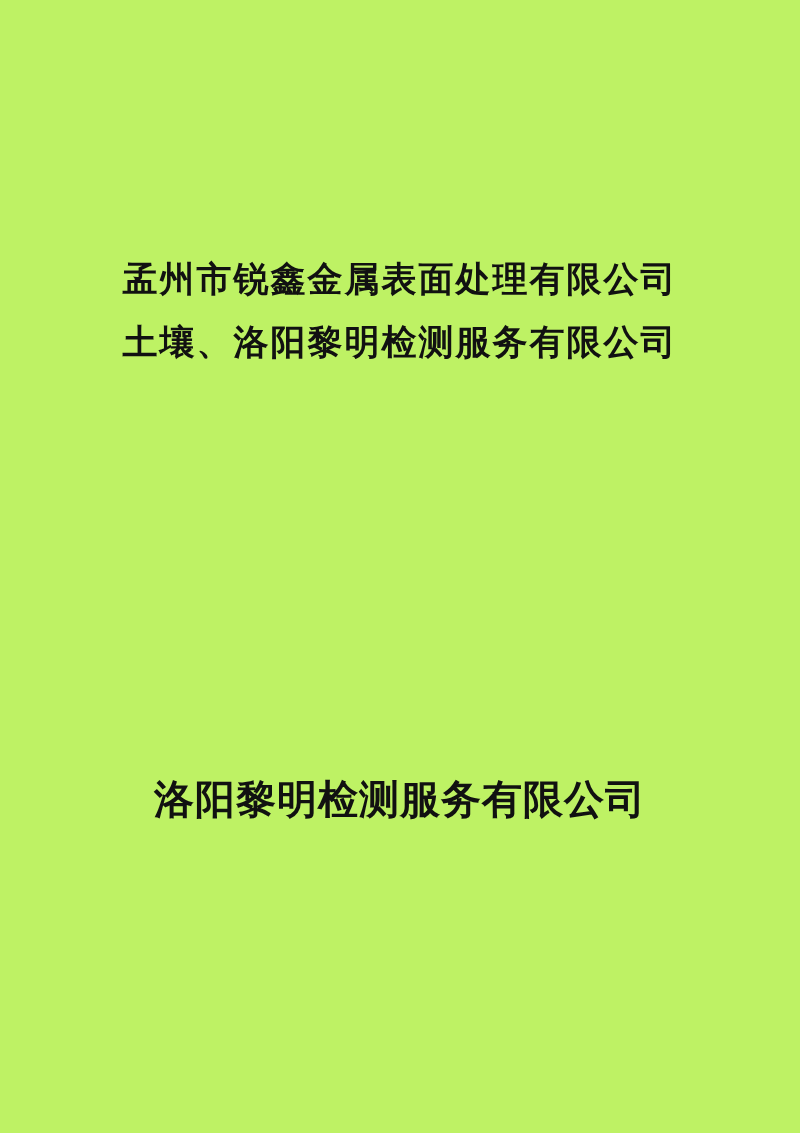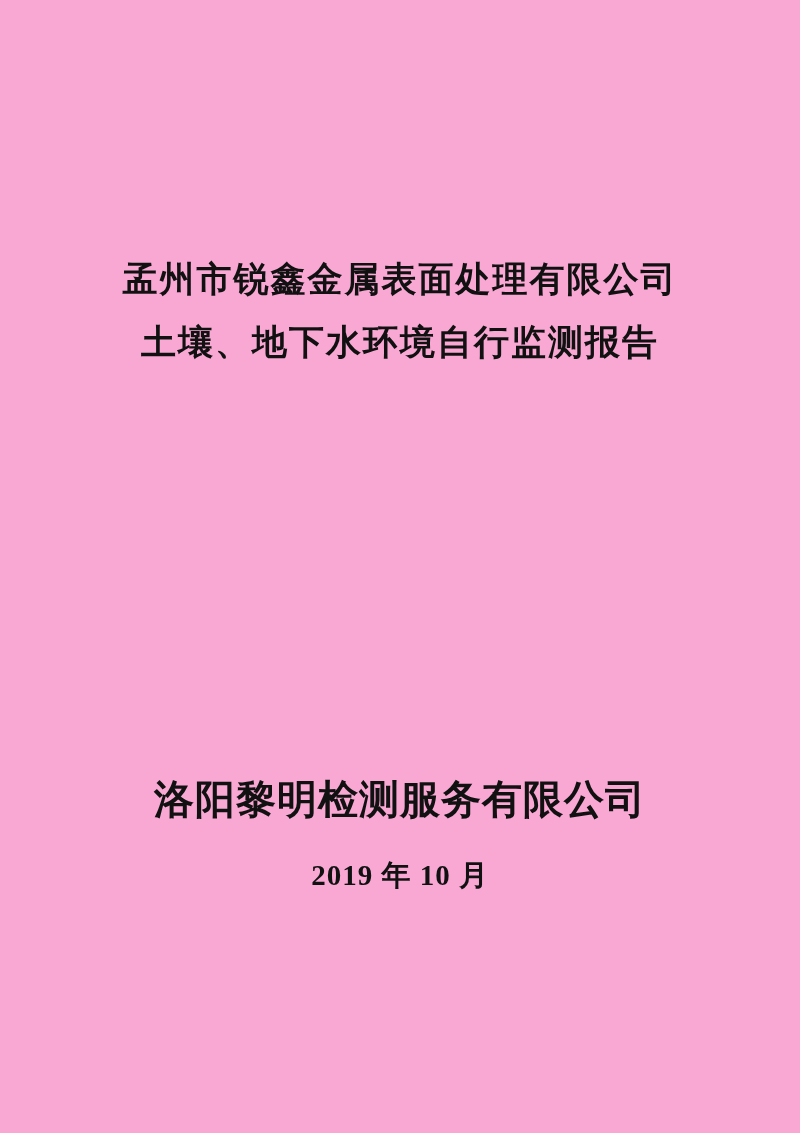--- a/index.html
+++ b/index.html
@@ -4,21 +4,21 @@
 <style>
   html, body {
     margin: 0;
     padding: 0;
     background: #ffffff;
   }
   .page {
     position: relative;
     width: 800px;
     height: 1133px;
-    background: #f9a8d4;
+    background: #bef264;
     overflow: hidden;
     font-family: "Liberation Sans", sans-serif;
     color: #111111;
   }
   .title-block {
     position: absolute;
     top: 247px;
     left: 0;
     width: 100%;
     text-align: center;
@@ -53,19 +53,18 @@
     letter-spacing: 1px;
     color: #111111;
   }
 </style>
 </head>
 <body>
 
 <div class="page">
   <div class="title-block">
     <div class="title-line">孟州市锐鑫金属表面处理有限公司</div>
-    <div class="title-line">土壤、地下水环境自行监测报告</div>
+    <div class="title-line">土壤、洛阳黎明检测服务有限公司</div>
   </div>
 
   <div class="company">洛阳黎明检测服务有限公司</div>
 
-  <div class="date">2019 年 10 月</div>
 </div>
 
 </body></html>

